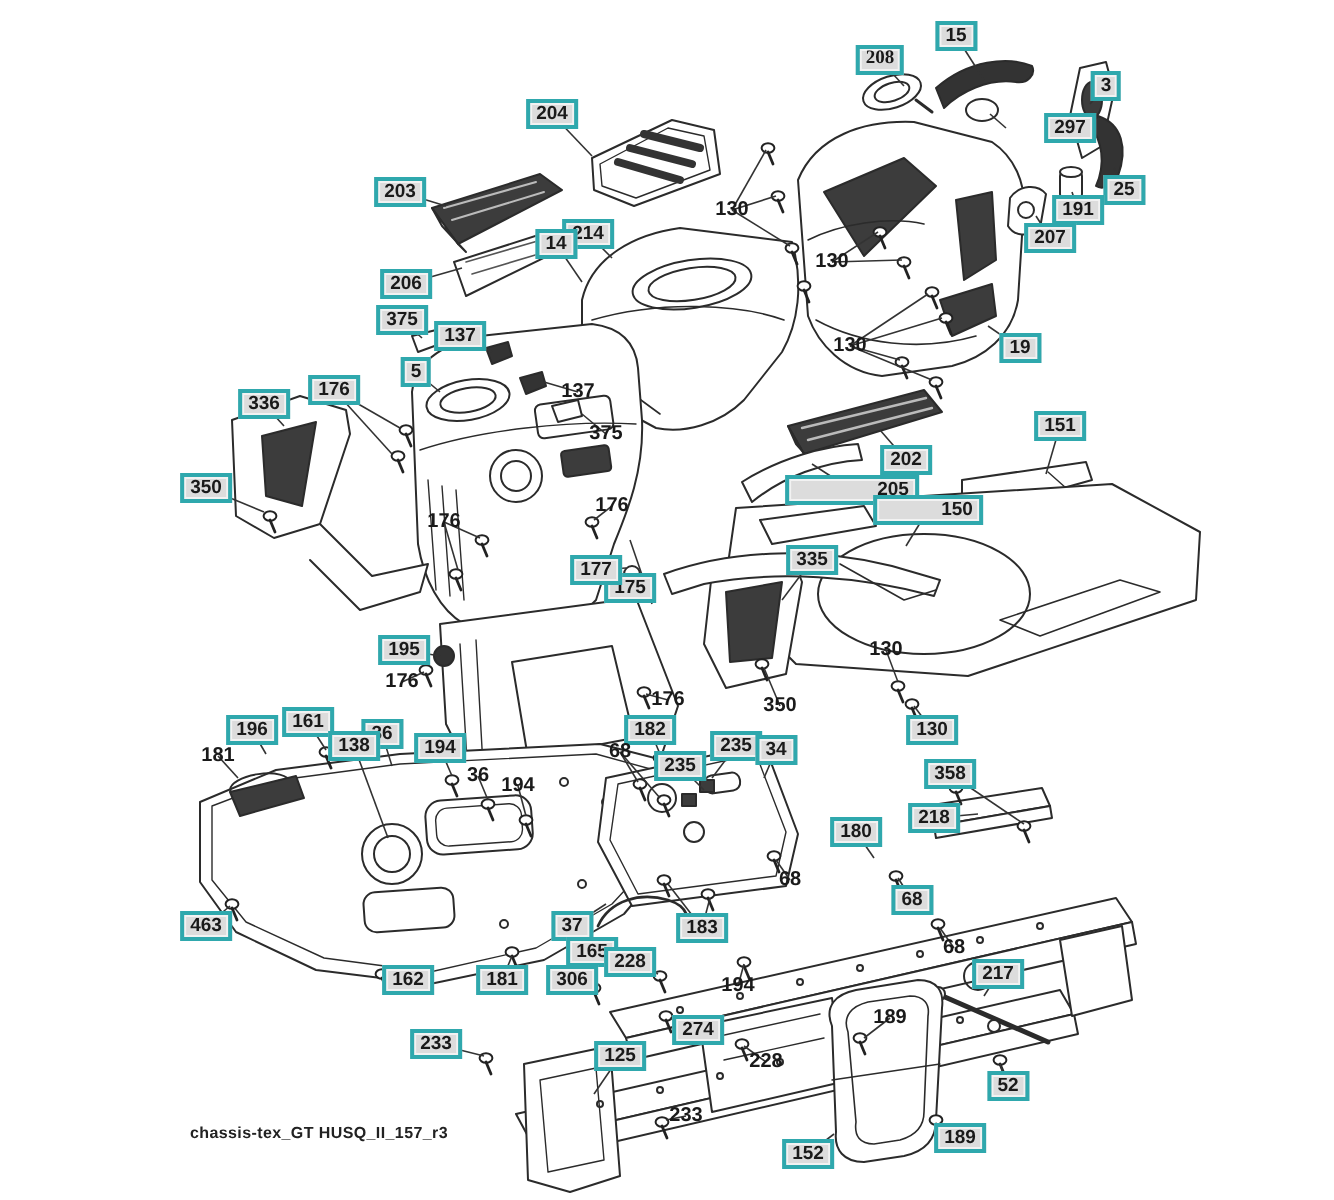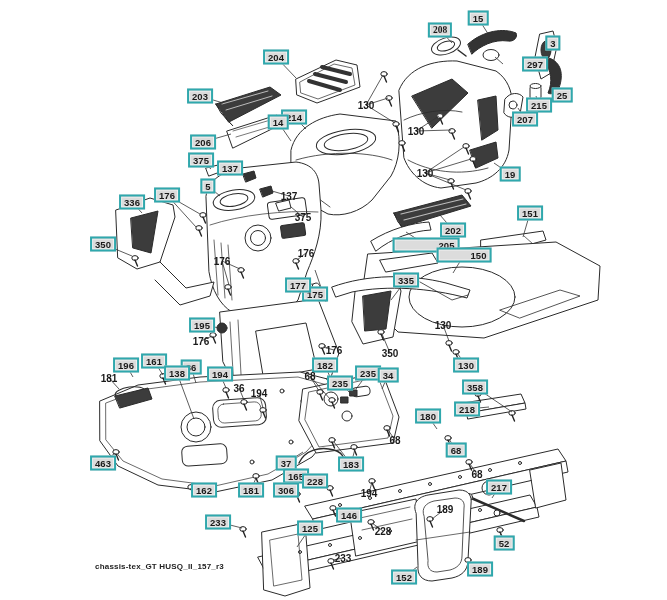--- a/index.html
+++ b/index.html
@@ -368,21 +368,21 @@
   </svg>
 
   <div class="callout-layer">
       <div class="callout boxed" style="left: 478px; top: 18px;">15</div>
       <div class="callout boxed" style="left: 440px; top: 30px; font-family: Liberation Serif, serif;">208</div>
       <div class="callout boxed" style="left: 553px; top: 43px;">3</div>
       <div class="callout boxed" style="left: 276px; top: 57px;">204</div>
       <div class="callout boxed" style="left: 503px; top: 64px; margin-left: 32px;">297</div>
       <div class="callout boxed" style="left: 562px; top: 95px;">25</div>
       <div class="callout boxed" style="left: 200px; top: 96px;">203</div>
-      <div class="callout boxed" style="left: 539px; top: 105px;">215</div>
+      <div class="callout boxed" style="left: 539px; top: 105px;">191</div>
       <div class="callout boxed" style="left: 294px; top: 117px;">214</div>
       <div class="callout boxed" style="left: 525px; top: 119px;">207</div>
       <div class="callout boxed" style="left: 278px; top: 122px;">14</div>
       <div class="callout boxed" style="left: 203px; top: 142px;">206</div>
       <div class="callout boxed" style="left: 201px; top: 160px;">375</div>
       <div class="callout boxed" style="left: 230px; top: 168px;">137</div>
       <div class="callout boxed" style="left: 510px; top: 174px;">19</div>
       <div class="callout boxed" style="left: 208px; top: 186px;">5</div>
       <div class="callout boxed" style="left: 167px; top: 195px;">176</div>
       <div class="callout boxed" style="left: 132px; top: 202px;">336</div>
@@ -411,21 +411,21 @@
       <div class="callout boxed" style="left: 456px; top: 450px;">68</div>
       <div class="callout boxed" style="left: 103px; top: 463px;">463</div>
       <div class="callout boxed" style="left: 286px; top: 463px;">37</div>
       <div class="callout boxed" style="left: 351px; top: 464px;">183</div>
       <div class="callout boxed" style="left: 296px; top: 476px;">165</div>
       <div class="callout boxed" style="left: 315px; top: 481px;">228</div>
       <div class="callout boxed" style="left: 499px; top: 487px;">217</div>
       <div class="callout boxed" style="left: 251px; top: 490px;">181</div>
       <div class="callout boxed" style="left: 286px; top: 490px;">306</div>
       <div class="callout boxed" style="left: 204px; top: 490px;">162</div>
-      <div class="callout boxed" style="left: 349px; top: 515px;">146</div>
+      <div class="callout boxed" style="left: 349px; top: 515px;">274</div>
       <div class="callout boxed" style="left: 218px; top: 522px;">233</div>
       <div class="callout boxed" style="left: 310px; top: 528px;">125</div>
       <div class="callout boxed" style="left: 504px; top: 543px;">52</div>
       <div class="callout boxed" style="left: 480px; top: 569px;">189</div>
       <div class="callout boxed" style="left: 404px; top: 577px;">152</div>
       <div class="callout" style="left: 366px; top: 105px;">130</div>
       <div class="callout" style="left: 416px; top: 131px;">130</div>
       <div class="callout" style="left: 425px; top: 173px;">130</div>
       <div class="callout" style="left: 289px; top: 196px;">137</div>
       <div class="callout" style="left: 303px; top: 217px;">375</div>

